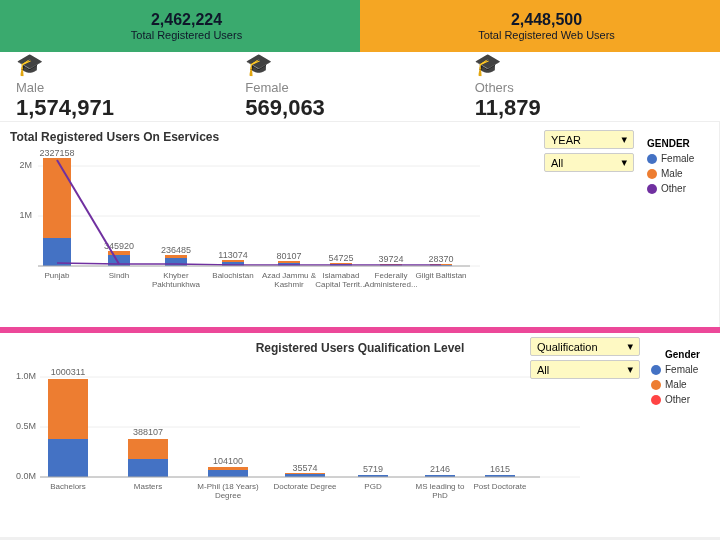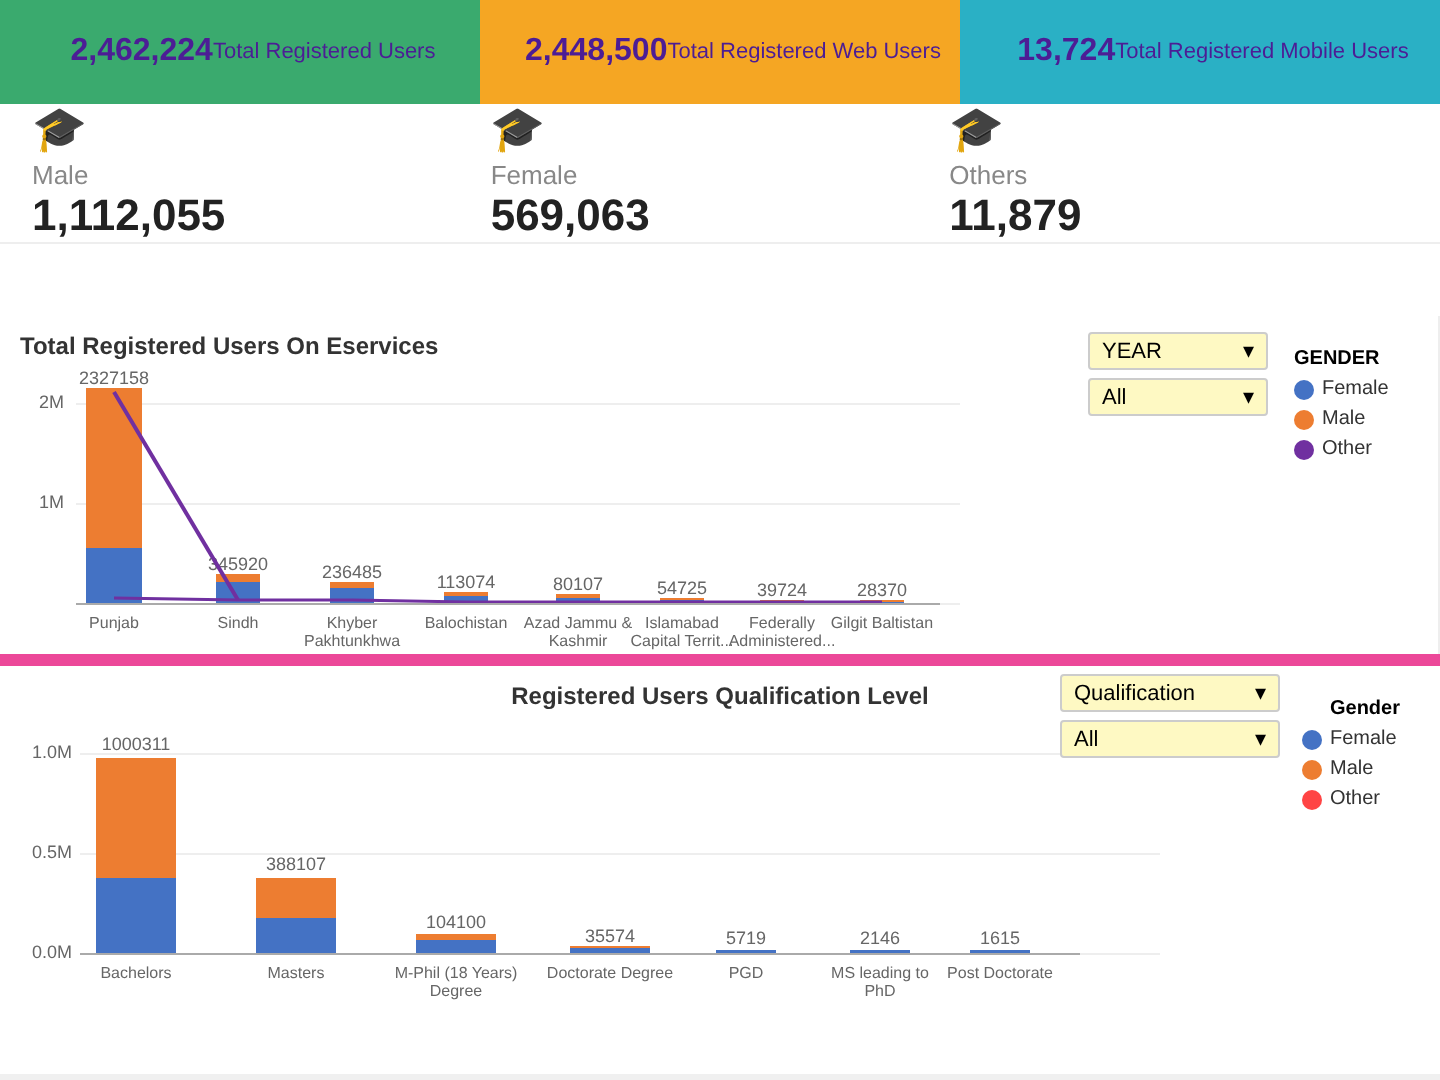--- a/index.html
+++ b/index.html
@@ -5,23 +5,24 @@
     * { box-sizing: border-box; margin: 0; padding: 0; }
     body { font-family: 'Segoe UI', Arial, sans-serif; background: #f0f0f0; width: 720px; height: 540px; overflow: hidden; font-size: 12px; }
 
     .top-stats {
       display: flex;
       height: 52px;
     }
     .top-stat {
       flex: 1;
       display: flex;
+      flex-direction: column;
       align-items: center;
       justify-content: center;
-      color: #4c1d95;
+      color: #0f172a;
       padding-left: 13px;
     }
     .top-stat.green { background: #3aaa6e; }
     .top-stat.amber { background: #f5a623; text-align: center; }
     .top-stat.teal { background: #2ab0c5; }
     .top-stat-value { font-size: 16px; font-weight: bold; }
     .top-stat-label { font-size: 11px; }
 
     .gender-row {
       display: flex;
@@ -115,46 +116,42 @@
 
 <div class="top-stats">
   <div class="top-stat green">
     <span class="top-stat-value">2,462,224</span>
     <span class="top-stat-label">Total Registered Users</span>
   </div>
   <div class="top-stat amber">
     <span class="top-stat-value">2,448,500</span>
     <span class="top-stat-label">Total Registered Web Users</span>
   </div>
-  <div class="top-stat teal">
-    <span class="top-stat-value">13,724</span>
-    <span class="top-stat-label">Total Registered Mobile Users</span>
-  </div>
 </div>
 
 <div class="gender-row">
   <div class="gender-item">
     <span class="gender-icon">🎓</span>
     <span class="gender-label">Male</span>
-    <span class="gender-value">1,112,055</span>
+    <span class="gender-value">1,574,971</span>
   </div>
   <div class="gender-item">
     <span class="gender-icon">🎓</span>
     <span class="gender-label">Female</span>
     <span class="gender-value">569,063</span>
   </div>
   <div class="gender-item">
     <span class="gender-icon">🎓</span>
     <span class="gender-label">Others</span>
     <span class="gender-value">11,879</span>
   </div>
 </div>
 
 <div class="charts-row">
-  <div class="chart-section" style="flex:1; padding-right:0;margin-top:36px;">
+  <div class="chart-section" style="flex:1; padding-right:0;">
     <div class="chart-title">Total Registered Users On Eservices</div>
 
     <div style="position:absolute; top:8px; right:85px; display:flex; flex-direction:column; gap:4px; width:90px;">
       <div class="dropdown-btn">
         <span>YEAR</span>
         <span>▾</span>
       </div>
       <div class="dropdown-btn">
         <span>All</span>
         <span>▾</span>

